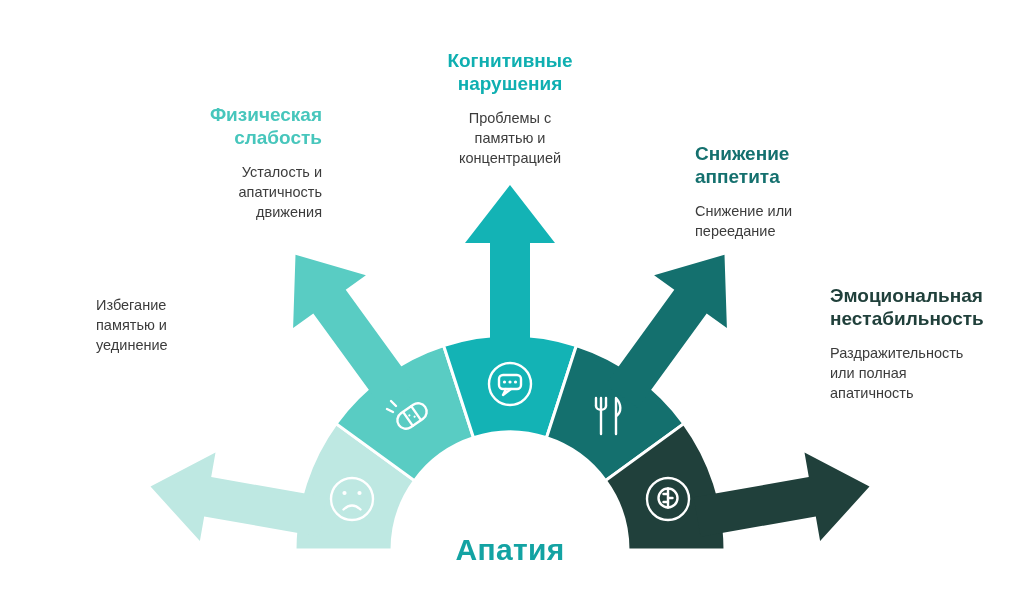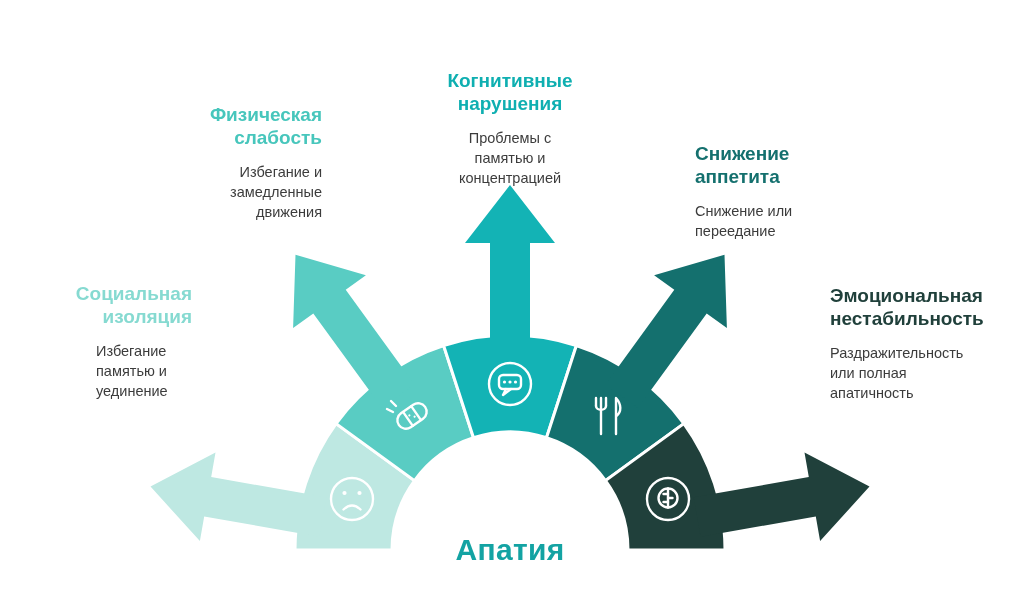--- a/index.html
+++ b/index.html
@@ -89,31 +89,30 @@
       <g transform="translate(668,499)">
         <circle r="21"></circle>
         <circle cy="-1" r="9.5"></circle>
         <path d="M 0,-10.5 L 0,8.5"></path>
         <path d="M -4.5,-5 L 0,-5 M 0,-1 L 4.5,-1 M -4.5,3 L 0,3"></path>
       </g>
     </g>
   </svg>
 
   <div class="label b1">
-    <h3 style="color: rgb(134, 218, 209);">Социальная изоляция</h3>
     <p>Избегание памятью и уединение</p>
   </div>
 
   <div class="label b2">
     <h3 style="color: rgb(71, 198, 188);">Физическая слабость</h3>
-    <p>Избегание и замедленные движения</p>
+    <p>Усталость и апатичность движения</p>
   </div>
 
   <div class="label b3">
-    <h3 style="color: rgb(15, 175, 177); margin-top: 20px;">Когнитивные нарушения</h3>
+    <h3 style="color: rgb(15, 175, 177);">Когнитивные нарушения</h3>
     <p>Проблемы с памятью и концентрацией</p>
   </div>
 
   <div class="label b4">
     <h3 style="color: rgb(20, 112, 110);">Снижение аппетита</h3>
     <p>Снижение или переедание</p>
   </div>
 
   <div class="label b5">
     <h3 style="color: rgb(32, 64, 59);">Эмоциональная нестабильность</h3>

